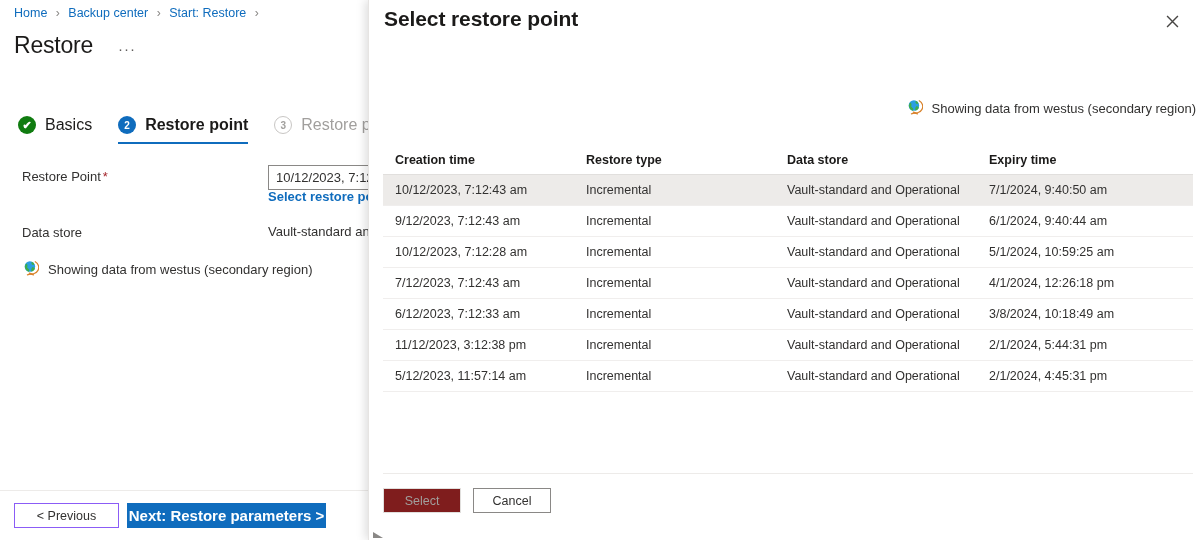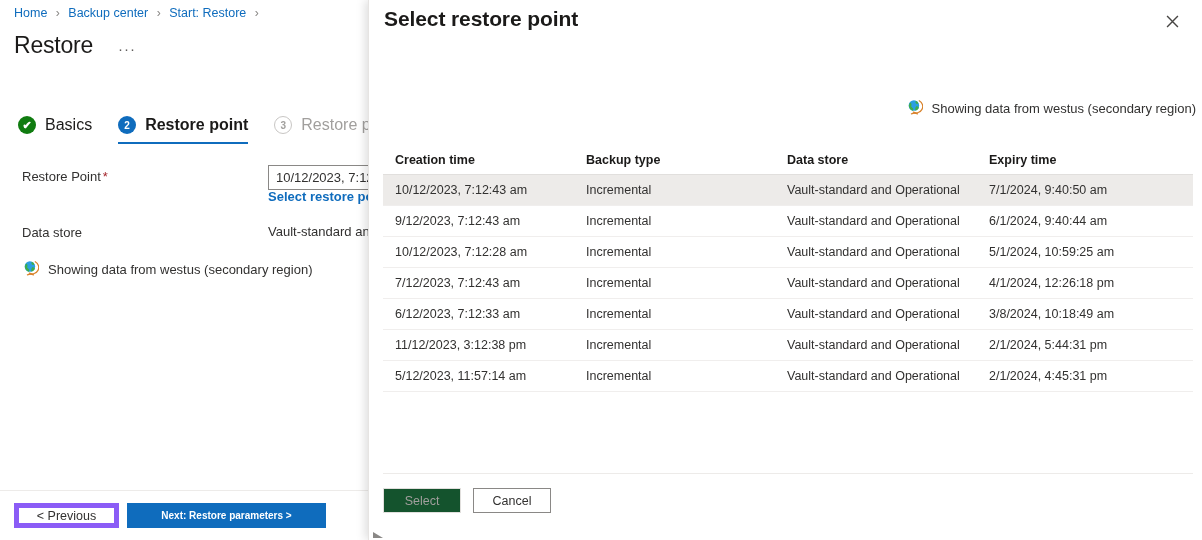--- a/index.html
+++ b/index.html
@@ -76,28 +76,28 @@
     display: flex; align-items: center; font-size: 13px; color: #323130; white-space: nowrap;
   }
   .region-note .globe { margin-right: 9px; flex: none; }
 
   
   .blade-footer-sep {
     position: absolute; left: 0; top: 490px; width: 368px; height: 1px; background: #edebe9;
   }
   .btn-prev {
     position: absolute; left: 14px; top: 503px; width: 105px; height: 25px;
-    border: 5px solid #8b5cf6; background: #fff; color: #323130;
+    border: 1px solid #8b5cf6; background: #fff; color: #323130;
     font-size: 12.5px; font-family: inherit; cursor: pointer;
     display: flex; align-items: center; justify-content: center;
   }
   .btn-next {
     position: absolute; left: 127px; top: 503px; width: 199px; height: 25px;
     border: 1px solid #0f6cbd; background: #0f6cbd; color: #fff;
-    font-size: 10px; font-weight: 600; font-family: inherit; cursor: pointer;
+    font-size: 15px; font-weight: 600; font-family: inherit; cursor: pointer;
     display: flex; align-items: center; justify-content: center;
   }
 
   
   #panel {
     position: absolute; left: 368px; top: 0; width: 834px; height: 540px;
     background: #ffffff;
     box-shadow: -3px 0 9px rgba(0,0,0,0.13);
     border-left: 1px solid #e6e4e2;
   }
@@ -142,21 +142,21 @@
   .c0 { width: 203px; padding-left: 12px; }
   .c1 { width: 201px; }
   .c2 { width: 202px; }
   .c3 { flex: 1; }
 
   .panel-footer-sep {
     position: absolute; left: 14px; top: 473px; width: 810px; height: 1px; background: #edebe9;
   }
   .btn-select {
     position: absolute; left: 14px; top: 488px; width: 78px; height: 25px;
-    border: 1px solid #e1dfdd; background: #14532d; color: #a19f9d;
+    border: 1px solid #e1dfdd; background: #7f1d1d; color: #a19f9d;
     font-size: 12.5px; font-family: inherit; cursor: default;
     display: flex; align-items: center; justify-content: center;
   }
   .btn-cancel {
     position: absolute; left: 104px; top: 488px; width: 78px; height: 25px;
     border: 1px solid #8a8886; background: #fff; color: #323130;
     font-size: 12.5px; font-family: inherit; cursor: pointer;
     display: flex; align-items: center; justify-content: center;
   }
   .resize-grip {
@@ -254,21 +254,21 @@
           <path d="M11.4 3.3 Q13.6 4.1 14.6 6.3 Q13.2 7.4 11.8 6.6 Q10.6 5.6 11.4 3.3 Z" fill="#3fae49"></path>
           <path d="M12.6 9.4 Q14.8 9.8 15.2 11.8 Q13.6 14.6 11.2 14.9 Q10.3 12.8 11.2 11.2 Q11.8 9.8 12.6 9.4 Z" fill="#3fae49"></path>
         </svg>
       </span>
       <span>Showing data from westus (secondary region)</span>
     </div>
 
     <div class="tbl">
       <div class="tbl-head">
         <div class="c0">Creation time</div>
-        <div class="c1">Backup type</div>
+        <div class="c1">Restore type</div>
         <div class="c2">Data store</div>
         <div class="c3">Expiry time</div>
       </div>
       <div id="tbl-body">
           <div class="tbl-row selected">
             <div class="c0">10/12/2023, 7:12:43 am</div>
             <div class="c1">Incremental</div>
             <div class="c2">Vault-standard and Operational</div>
             <div class="c3">7/1/2024, 9:40:50 am</div>
           </div>

